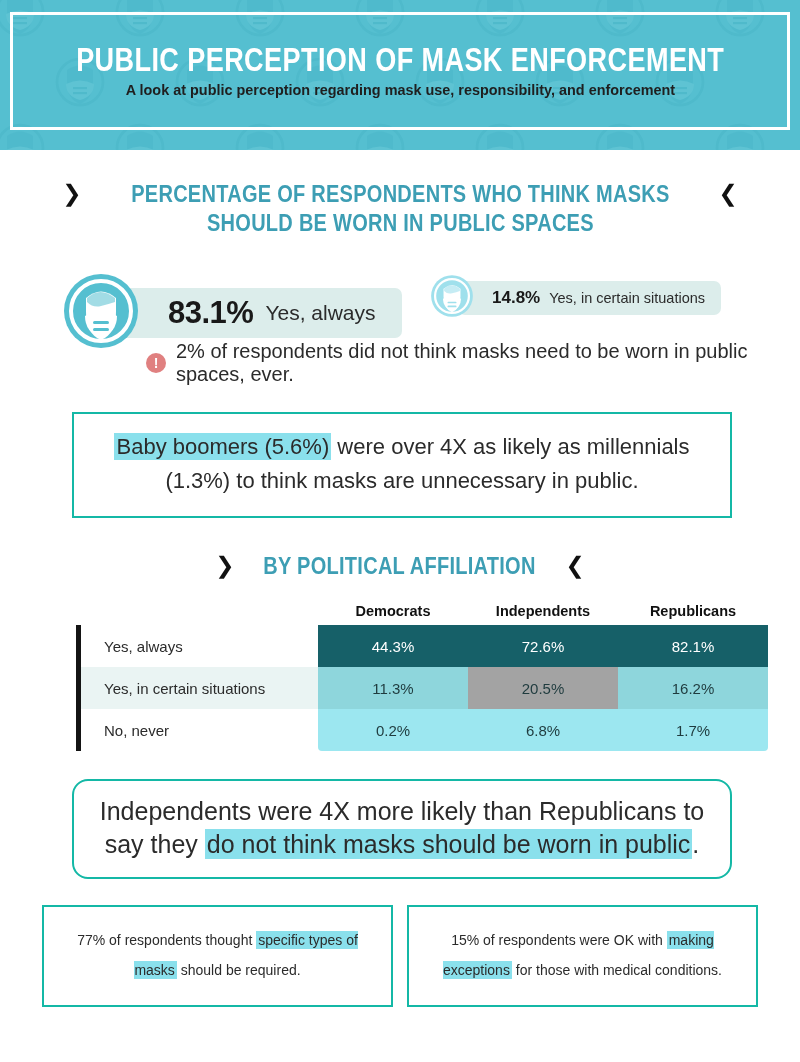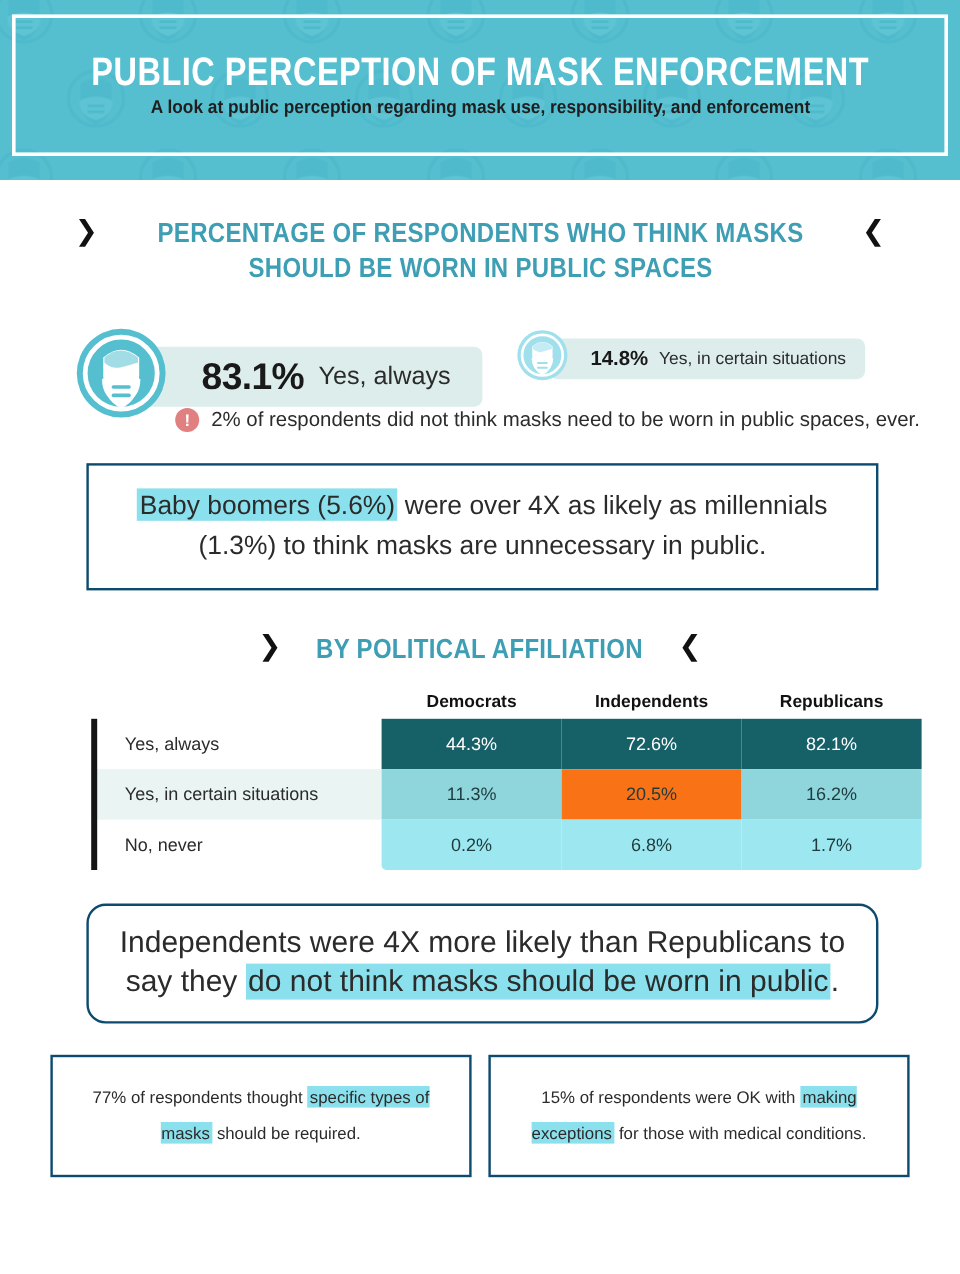--- a/index.html
+++ b/index.html
@@ -137,25 +137,25 @@
     width: 20px; height: 20px;
     border-radius: 50%;
     background: #e08080;
     color: #ffffff;
     font-size: 14px;
     font-weight: bold;
     line-height: 20px;
     text-align: center;
     flex: 0 0 auto;
   }
-  .note-text { font-size: 17px; color: #2b2b2b; }
+  .note-text { font-size: 20px; color: #2b2b2b; }
 
   
   .callout {
-    border: 2px solid #0c4a6e;
+    border: 2px solid #14b8a6;
     background: #ffffff;
     text-align: center;
     color: #2b2b2b;
   }
   .callout-1 {
     margin: 26px 68px 0 72px;
     padding: 16px 18px 18px 18px;
     font-size: 22px;
     line-height: 34px;
   }
@@ -377,21 +377,21 @@
           <div class="tcell dark" style="background: rgb(22, 96, 104);">44.3%</div>
           <div class="tcell dark" style="background: rgb(22, 96, 104);">72.6%</div>
           <div class="tcell dark" style="background: rgb(22, 96, 104);">82.1%</div>
         </div>
       </div>
 
       <div class="trow trow-alt">
         <div class="tlabel">Yes, in certain situations</div>
         <div class="tcells">
           <div class="tcell mid" style="background: rgb(142, 214, 220);">11.3%</div>
-          <div class="tcell mid" style="background: #f97316;">20.5%</div>
+          <div class="tcell mid" style="background: #a3a3a3;">20.5%</div>
           <div class="tcell mid" style="background: rgb(142, 214, 220);">16.2%</div>
         </div>
       </div>
 
       <div class="trow">
         <div class="tlabel">No, never</div>
         <div class="tcells">
           <div class="tcell light" style="background: rgb(156, 231, 240);">0.2%</div>
           <div class="tcell light" style="background: rgb(156, 231, 240);">6.8%</div>
           <div class="tcell light" style="background: rgb(156, 231, 240);">1.7%</div>

